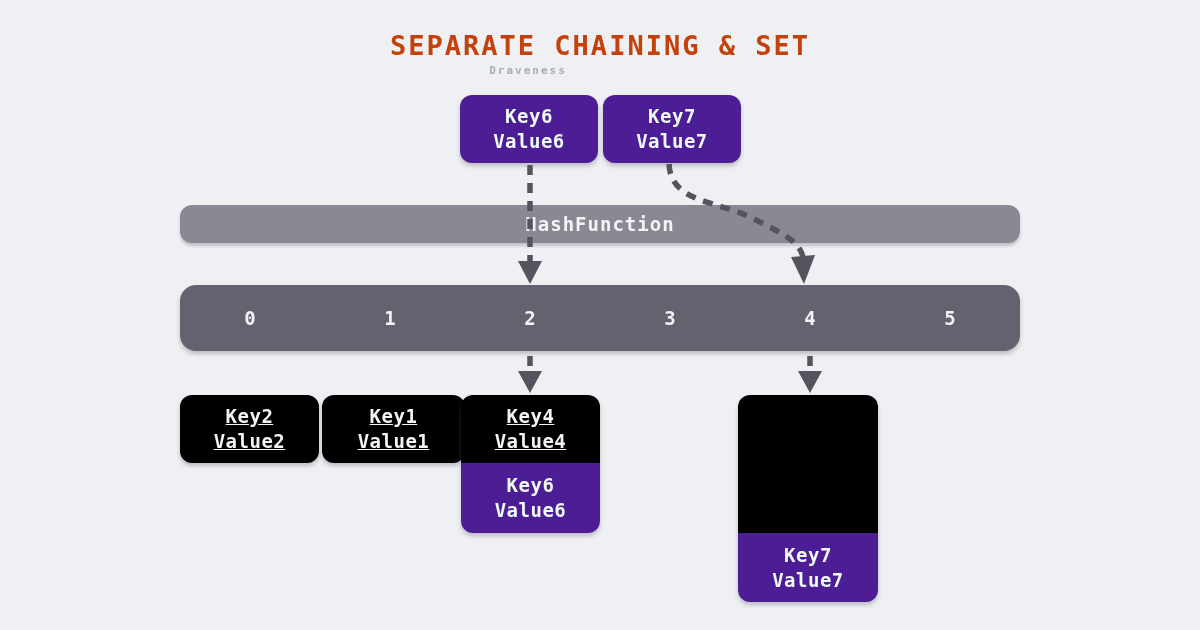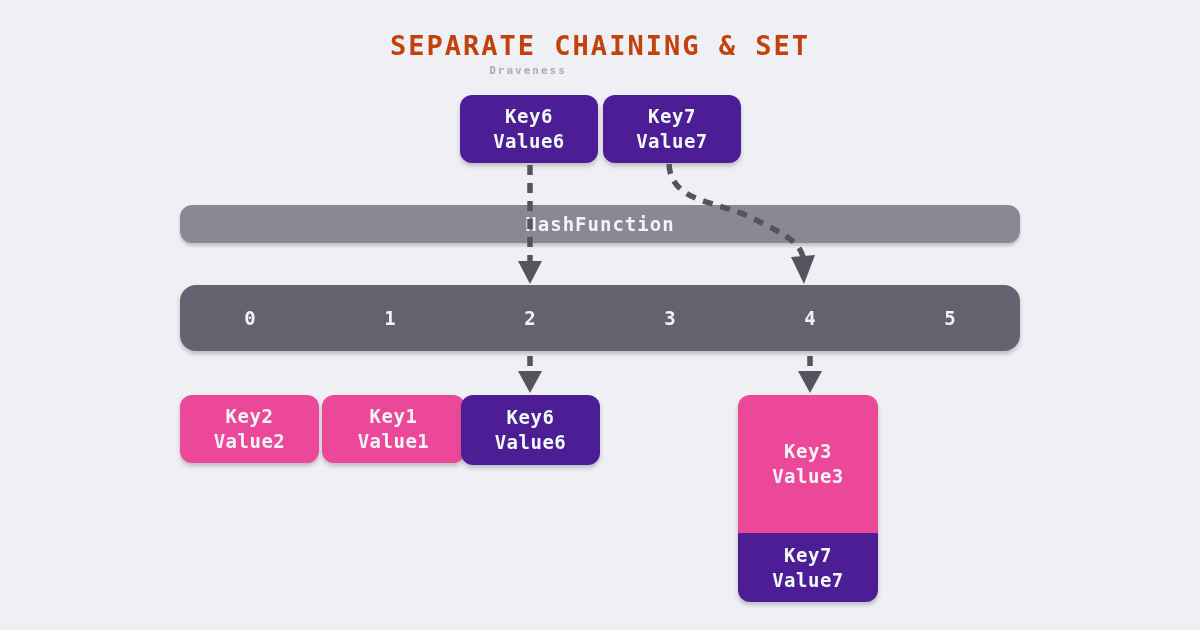--- a/index.html
+++ b/index.html
@@ -41,21 +41,21 @@
     flex-direction: column;
     align-items: center;
     justify-content: center;
     font-size: 19px;
     font-weight: 700;
     line-height: 25px;
     letter-spacing: 0.5px;
     box-shadow: 0 3px 4px rgba(96,94,110,0.35);
   }
   .teal { background: #4c1d95; color: #eff9f6; }
-  .dark { background: #ec4899; color: #f2f3f4; }
+  .dark { background: #000000; color: #f2f3f4; text-decoration: underline; }
   .hash-bar {
     position: absolute;
     left: 180px; top: 205px;
     width: 840px; height: 38px;
     border-radius: 12px;
     background: #8b8894;
     color: #f2f3f4;
     display: flex;
     align-items: center;
     justify-content: center;
@@ -147,34 +147,36 @@
     <span>Key2</span>
     <span>Value2</span>
   </div>
 
   <div class="kv-box dark" style="left:322px; top:395px; width:143px;">
     <span>Key1</span>
     <span>Value1</span>
   </div>
 
   <div class="chain-stack" style="left:461px; top:395px;">
+    <div class="stack-section dark" style="height:68px;">
+      <div class="stack-entry">
+        <div>Key4</div>
+        <div>Value4</div>
+      </div>
+    </div>
     <div class="stack-section teal" style="height:70px;">
       <div class="stack-entry">
         <div>Key6</div>
         <div>Value6</div>
       </div>
     </div>
   </div>
 
   <div class="chain-stack" style="left:738px; top:395px; width:140px;">
     <div class="stack-section dark" style="height:138px;">
-      <div class="stack-entry">
-        <div>Key3</div>
-        <div>Value3</div>
-      </div>
     </div>
     <div class="stack-section teal" style="height:69px;">
       <div class="stack-entry">
         <div>Key7</div>
         <div>Value7</div>
       </div>
     </div>
   </div>
 
   <svg class="arrows" viewBox="0 0 1200 630">

